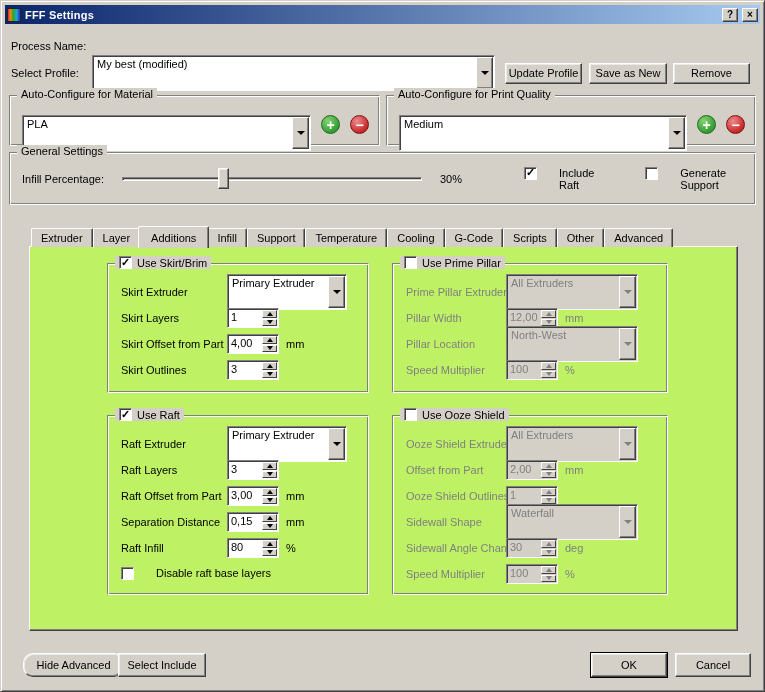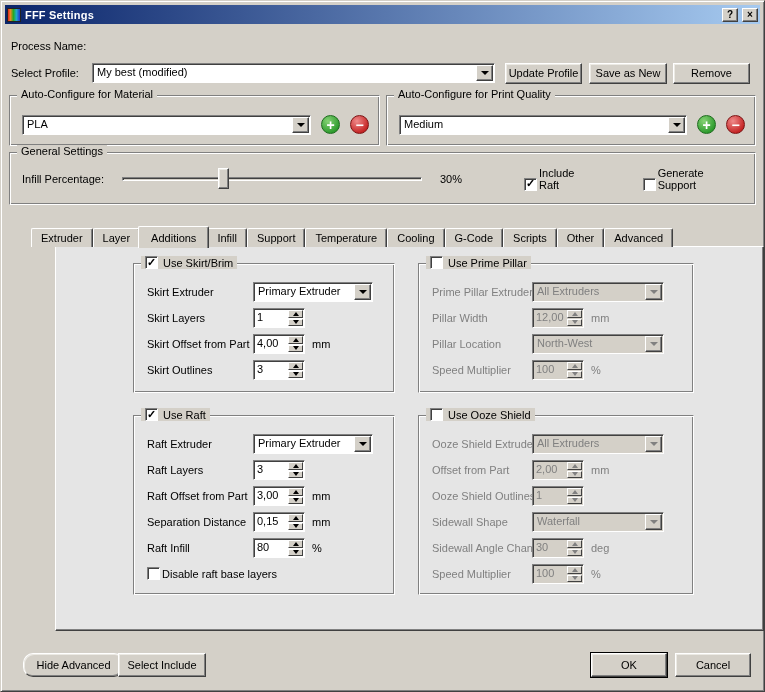--- a/index.html
+++ b/index.html
@@ -52,21 +52,21 @@
   .sunken {
     background: #fff;
     border: 1px solid; border-color: #808080 #fff #fff #808080;
     box-shadow: inset 1px 1px 0 #404040;
   }
   input.tfield {
     font: inherit; color: #000; outline: none;
     padding: 2px 4px; height: 20px;
   }
 
-  .combo { display: flex; align-items: stretch; height: 20px; }
+  .combo { display: flex; align-items: stretch; height: 36px; }
   .combo-text { flex: 1; padding: 2px 4px; white-space: nowrap; overflow: hidden; }
   .combo-btn {
     width: 17px; margin: 1px; flex: none;
     background: #d4d0c8;
     border: 1px solid; border-color: #fff #404040 #404040 #fff;
     box-shadow: inset -1px -1px 0 #808080;
     display: flex; align-items: center; justify-content: center;
   }
   .combo-btn::after {
     content: ""; width: 0; height: 0;
@@ -78,21 +78,21 @@
   .spin-text { flex: 1; padding: 2px 3px; white-space: nowrap; overflow: hidden; }
   .spin-btns { width: 15px; margin: 1px; flex: none; display: flex; flex-direction: column; gap: 1px; }
   .spin-up, .spin-down {
     flex: 1; background: #d4d0c8;
     border: 1px solid; border-color: #fff #404040 #404040 #fff;
     display: flex; align-items: center; justify-content: center;
   }
   .spin-up::after { content:""; width:0; height:0; border-left:3px solid transparent; border-right:3px solid transparent; border-bottom:4px solid #000; }
   .spin-down::after { content:""; width:0; height:0; border-left:3px solid transparent; border-right:3px solid transparent; border-top:4px solid #000; }
 
-  .cb { display: inline-flex; align-items: flex-end; gap: 2px; cursor: default; }
+  .cb { display: inline-flex; align-items: flex-start; gap: 22px; cursor: default; }
   .cb-box {
     width: 13px; height: 13px; flex: none;
     background: #fff;
     border: 1px solid; border-color: #808080 #fff #fff #808080;
     box-shadow: inset 1px 1px 0 #404040;
     display: flex; align-items: center; justify-content: center;
     font-size: 11px; font-weight: bold; line-height: 1;
   }
   .cb-box.checked::after { content: "✓"; margin-top: -1px; }
 
@@ -165,25 +165,24 @@
     box-shadow: inset -1px 0 0 #808080;
     white-space: nowrap;
   }
   .tab.active {
     height: 22px; padding: 0 12px;
     margin-left: -2px; margin-right: -2px; margin-bottom: -1px;
     position: relative; z-index: 6; text-align: right;
   }
   .panel {
     position: absolute; left: 28px; top: 245px; width: 709px; height: 385px;
-    background: #e5e5e5;
+    background: #bef264;
     border: 1px solid; border-color: #fff #404040 #404040 #fff;
     box-shadow: inset -1px -1px 0 #808080;
     z-index: 1;
-    margin-left: 26px;
   }
 
   .g-skirt { left: 77px;  top: 16px;  width: 262px; height: 130px; }
   .g-prime { left: 362px; top: 16px;  width: 276px; height: 130px; }
   .g-raft  { left: 77px;  top: 168px; width: 262px; height: 180px; }
   .g-ooze  { left: 362px; top: 168px; width: 276px; height: 180px; }
 
   .rows { position: absolute; left: 13px; right: 8px; top: 15px; }
   .srow { display: flex; align-items: center; height: 26px; }
   .lbl { width: 106px; flex: none; white-space: nowrap; }

